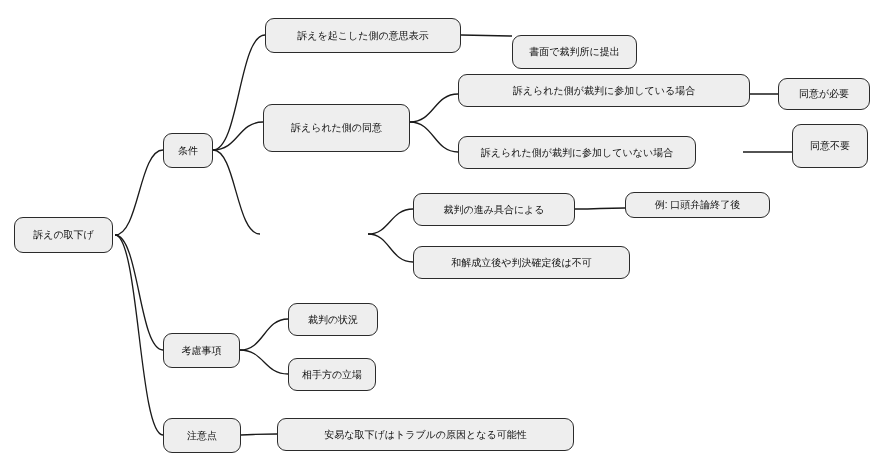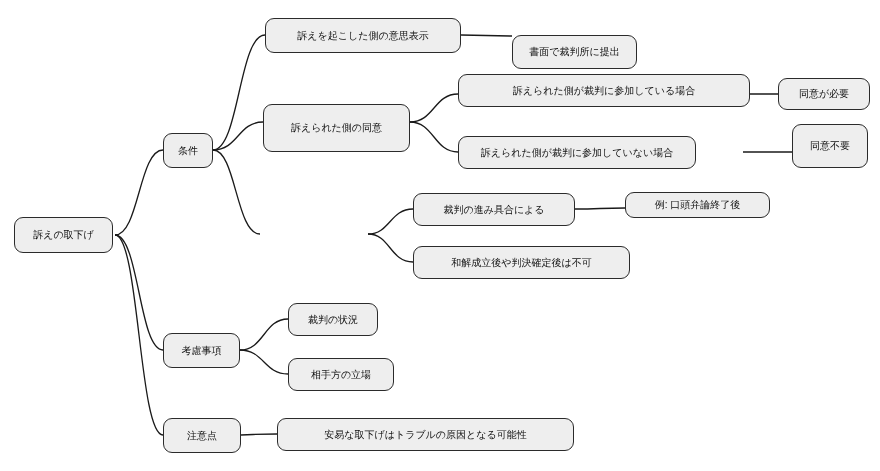--- a/index.html
+++ b/index.html
@@ -90,19 +90,19 @@
   <div class="node" style="left:413px; top:193px; width:162px; height:33px">裁判の進み具合による</div>
 
   <div class="node" style="left:625px; top:192px; width:145px; height:26px">例: 口頭弁論終了後</div>
 
   <div class="node" style="left:413px; top:246px; width:217px; height:33px">和解成立後や判決確定後は不可</div>
 
   <div class="node" style="left:163px; top:333px; width:77px;  height:35px">考慮事項</div>
 
   <div class="node" style="left:288px; top:303px; width:90px;  height:33px">裁判の状況</div>
 
-  <div class="node" style="left:288px; top:358px; width:106px; height:33px">相手方の立場</div>
+  <div class="node" style="left:288px; top:358px; width:88px; height:33px">相手方の立場</div>
 
   <div class="node" style="left:163px; top:418px; width:78px;  height:35px">注意点</div>
 
   <div class="node" style="left:277px; top:418px; width:297px; height:33px">安易な取下げはトラブルの原因となる可能性</div>
 
 </div>
 
 </body></html>

